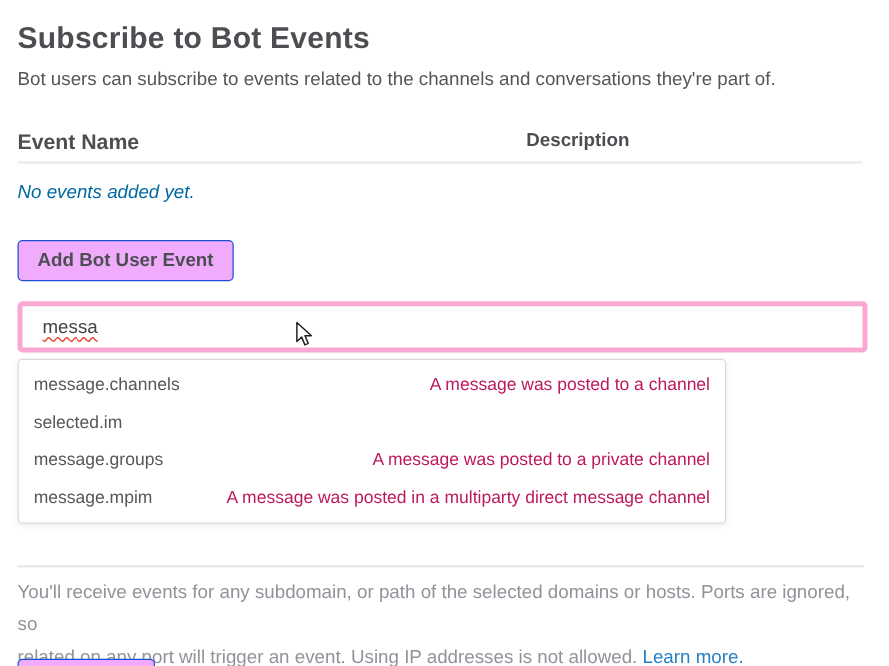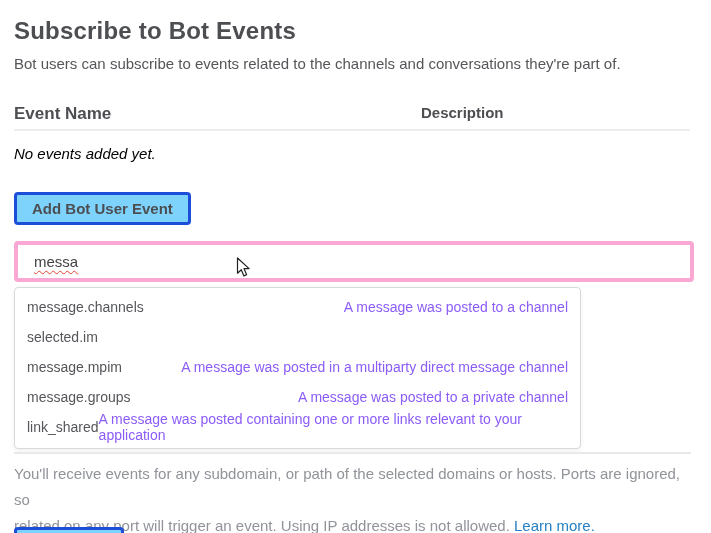--- a/index.html
+++ b/index.html
@@ -28,26 +28,26 @@
     display: flex;
   }
   .col-event { width: 407px; font-size: 17px; font-weight: bold; color: #4d4e52; }
   .col-desc  { font-size: 15px; font-weight: bold; color: #4d4e52; }
   .table-header-rule {
     position: absolute; left: 14px; top: 129px; width: 676px;
     border-top: 2px solid #ececec;
   }
   .empty-message {
     position: absolute; left: 14px; top: 145px;
-    font-size: 15px; font-style: italic; color: #000000;
+    font-size: 15px; font-style: italic; color: #0369a1;
   }
 
   .btn {
-    background: #7dd3fc;
-    border: 3px solid #1d4ed8;
+    background: #f0abfc;
+    border: 1px solid #1d4ed8;
     border-radius: 4px;
     font-family: "Liberation Sans", sans-serif;
     font-size: 15px; font-weight: bold; color: #4d4e52;
     cursor: pointer;
   }
   .add-event-btn {
     position: absolute; left: 14px; top: 192px;
     height: 33px; padding: 0 15px;
   }
 
@@ -79,21 +79,21 @@
     box-shadow: 0 2px 5px rgba(0,0,0,0.06);
     padding: 4px 0 6px 0;
   }
   .dropdown-item {
     height: 30px;
     display: flex; align-items: center; justify-content: space-between;
     padding: 0 12px;
     cursor: pointer;
   }
   .dropdown-item .item-name { font-size: 14px; color: #55565a; }
-  .dropdown-item .item-desc { font-size: 14px; color: #8b5cf6; }
+  .dropdown-item .item-desc { font-size: 14px; color: #be185d; }
 
   .section-divider {
     position: absolute; left: 14px; top: 452px; width: 677px;
     border-top: 2px solid #e9e9e9;
   }
 
   .footer-note {
     position: absolute; left: 14px; top: 461px; width: 680px;
     font-size: 15px; line-height: 26px; color: #909399;
   }
@@ -136,30 +136,26 @@
 
   <div class="dropdown">
     <div class="dropdown-item">
       <span class="item-name">message.channels</span>
       <span class="item-desc">A message was posted to a channel</span>
     </div>
     <div class="dropdown-item">
       <span class="item-name">selected.im</span>
     </div>
     <div class="dropdown-item">
-      <span class="item-name">message.mpim</span>
-      <span class="item-desc">A message was posted in a multiparty direct message channel</span>
-    </div>
-    <div class="dropdown-item">
       <span class="item-name">message.groups</span>
       <span class="item-desc">A message was posted to a private channel</span>
     </div>
     <div class="dropdown-item">
-      <span class="item-name">link_shared</span>
-      <span class="item-desc">A message was posted containing one or more links relevant to your application</span>
+      <span class="item-name">message.mpim</span>
+      <span class="item-desc">A message was posted in a multiparty direct message channel</span>
     </div>
   </div>
 
   <div class="section-divider"></div>
 
   <p class="footer-note">
     <span>You'll receive events for any subdomain, or path of the selected domains or hosts. Ports are ignored, so</span><br>
     <span>related on any port will trigger an event. Using IP addresses is not allowed.</span>
     <a class="footer-link">Learn more.</a>
   </p>

